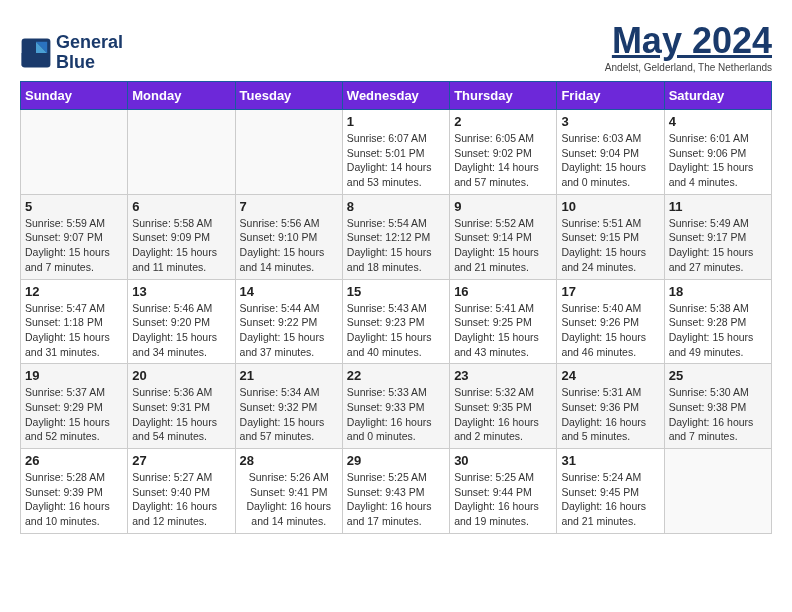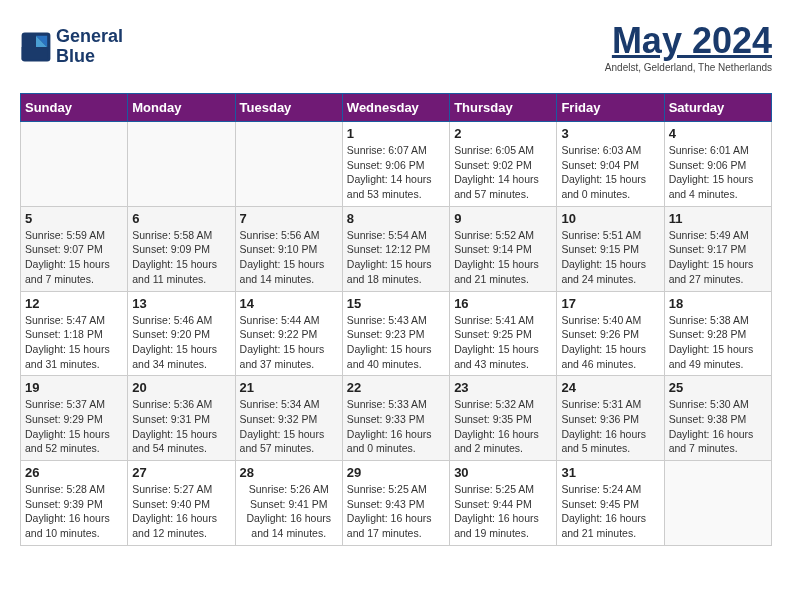--- a/index.html
+++ b/index.html
@@ -6,22 +6,22 @@
     body {
       font-family: Arial, sans-serif;
       background: #fff;
       width: 792px;
       min-height: 612px;
       padding: 20px;
     }
     .header {
       display: flex;
       justify-content: space-between;
-      align-items: center;
-      margin-bottom: 20px;
+      align-items: flex-end;
+      margin-bottom: 8px;
     }
     .logo {
       display: flex;
       align-items: center;
       gap: 4px;
     }
     .logo-text {
       font-size: 18px;
       font-weight: bold;
       color: #1a3a6b;
@@ -43,21 +43,21 @@
     .subtitle {
       font-size: 10px;
       color: #444;
     }
     table {
       width: 100%;
       border-collapse: collapse;
       font-size: 11px;
     }
     thead tr th {
-      background-color: #701a75;
+      background-color: #6d28d9;
       color: #fff;
       padding: 6px 4px;
       text-align: left;
       font-size: 13px;
       border: 1px solid #1a5aa0;
     }
     tbody tr td {
       border: 1px solid #ccc;
       vertical-align: top;
       padding: 4px;
@@ -119,21 +119,21 @@
       </tr>
   </thead>
   <tbody id="calendar-body">
   <tr>
         <td class="empty-cell"></td>
         <td class="empty-cell"></td>
         <td class="empty-cell"></td>
         <td>
           <span class="day-number">1</span>
           <div class="day-info" style="white-space: pre-line;">Sunrise: 6:07 AM
-Sunset: 9:06 PM
+Sunset: 5:01 PM
 Daylight: 14 hours and 53 minutes.</div>
         </td>
         <td>
           <span class="day-number">2</span>
           <div class="day-info" style="white-space: pre-line;">Sunrise: 6:05 AM
 Sunset: 9:02 PM
 Daylight: 14 hours and 57 minutes.</div>
         </td>
         <td>
           <span class="day-number">3</span>

